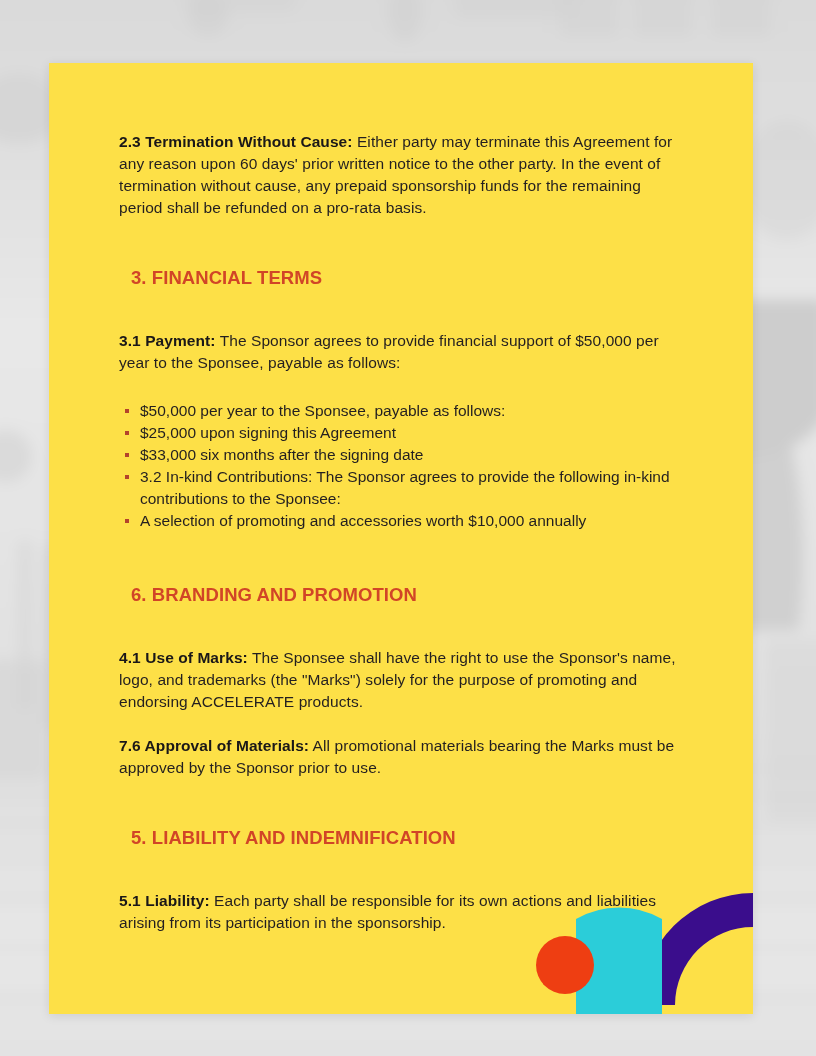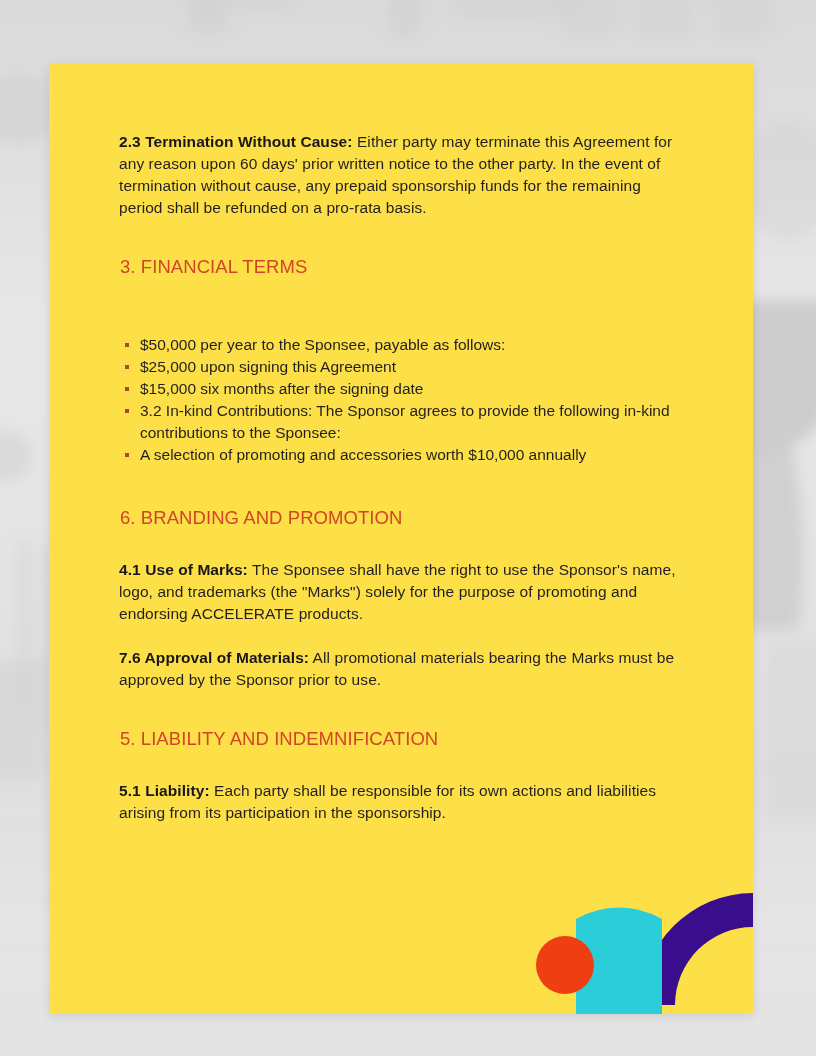--- a/index.html
+++ b/index.html
@@ -99,24 +99,24 @@
     font-weight: 700;
     color: #1a1718;
   }
   .gap-xl { height: 35px; }
   .gap-lg { height: 28px; }
   .gap-md { height: 22px; }
 
   .heading {
     font-size: 18.5px;
     line-height: 24px;
-    font-weight: 400;
+    font-weight: 700;
     color: #d14527;
     letter-spacing: .004em;
-    margin: 1px;
+    margin: 12px;
   }
 
   
   .bullets {
     list-style: none;
     margin: 4px;
     padding: 0;
   }
   .bullets li {
     position: relative;
@@ -183,27 +183,28 @@
   <div class="content">
 
     <p class="para"><b>2.3 Termination Without Cause:</b><span> Either party may terminate this Agreement for any reason upon 60 days' prior written notice to the other party. In the event of termination without cause, any prepaid sponsorship funds for the remaining period shall be refunded on a pro-rata basis.</span></p>
 
     <div class="gap-xl"></div>
 
     <h2 class="heading">3. FINANCIAL TERMS</h2>
 
     <div class="gap-lg"></div>
 
+    <p class="para"><b>3.1 Payment:</b><span> The Sponsor agrees to provide financial support of $50,000 per year to the Sponsee, payable as follows:</span></p>
 
     <div class="gap-md"></div>
 
     <ul class="bullets">
       <li>$50,000 per year to the Sponsee, payable as follows:</li>
       <li>$25,000 upon signing this Agreement</li>
-      <li>$15,000 six months after the signing date</li>
+      <li>$33,000 six months after the signing date</li>
       <li>3.2 In-kind Contributions: The Sponsor agrees to provide the following in-kind contributions to the Sponsee:</li>
       <li>A selection of promoting and accessories worth $10,000 annually</li>
     </ul>
 
     <div class="gap-xl"></div>
 
     <h2 class="heading">6. BRANDING AND PROMOTION</h2>
 
     <div class="gap-lg"></div>
 

